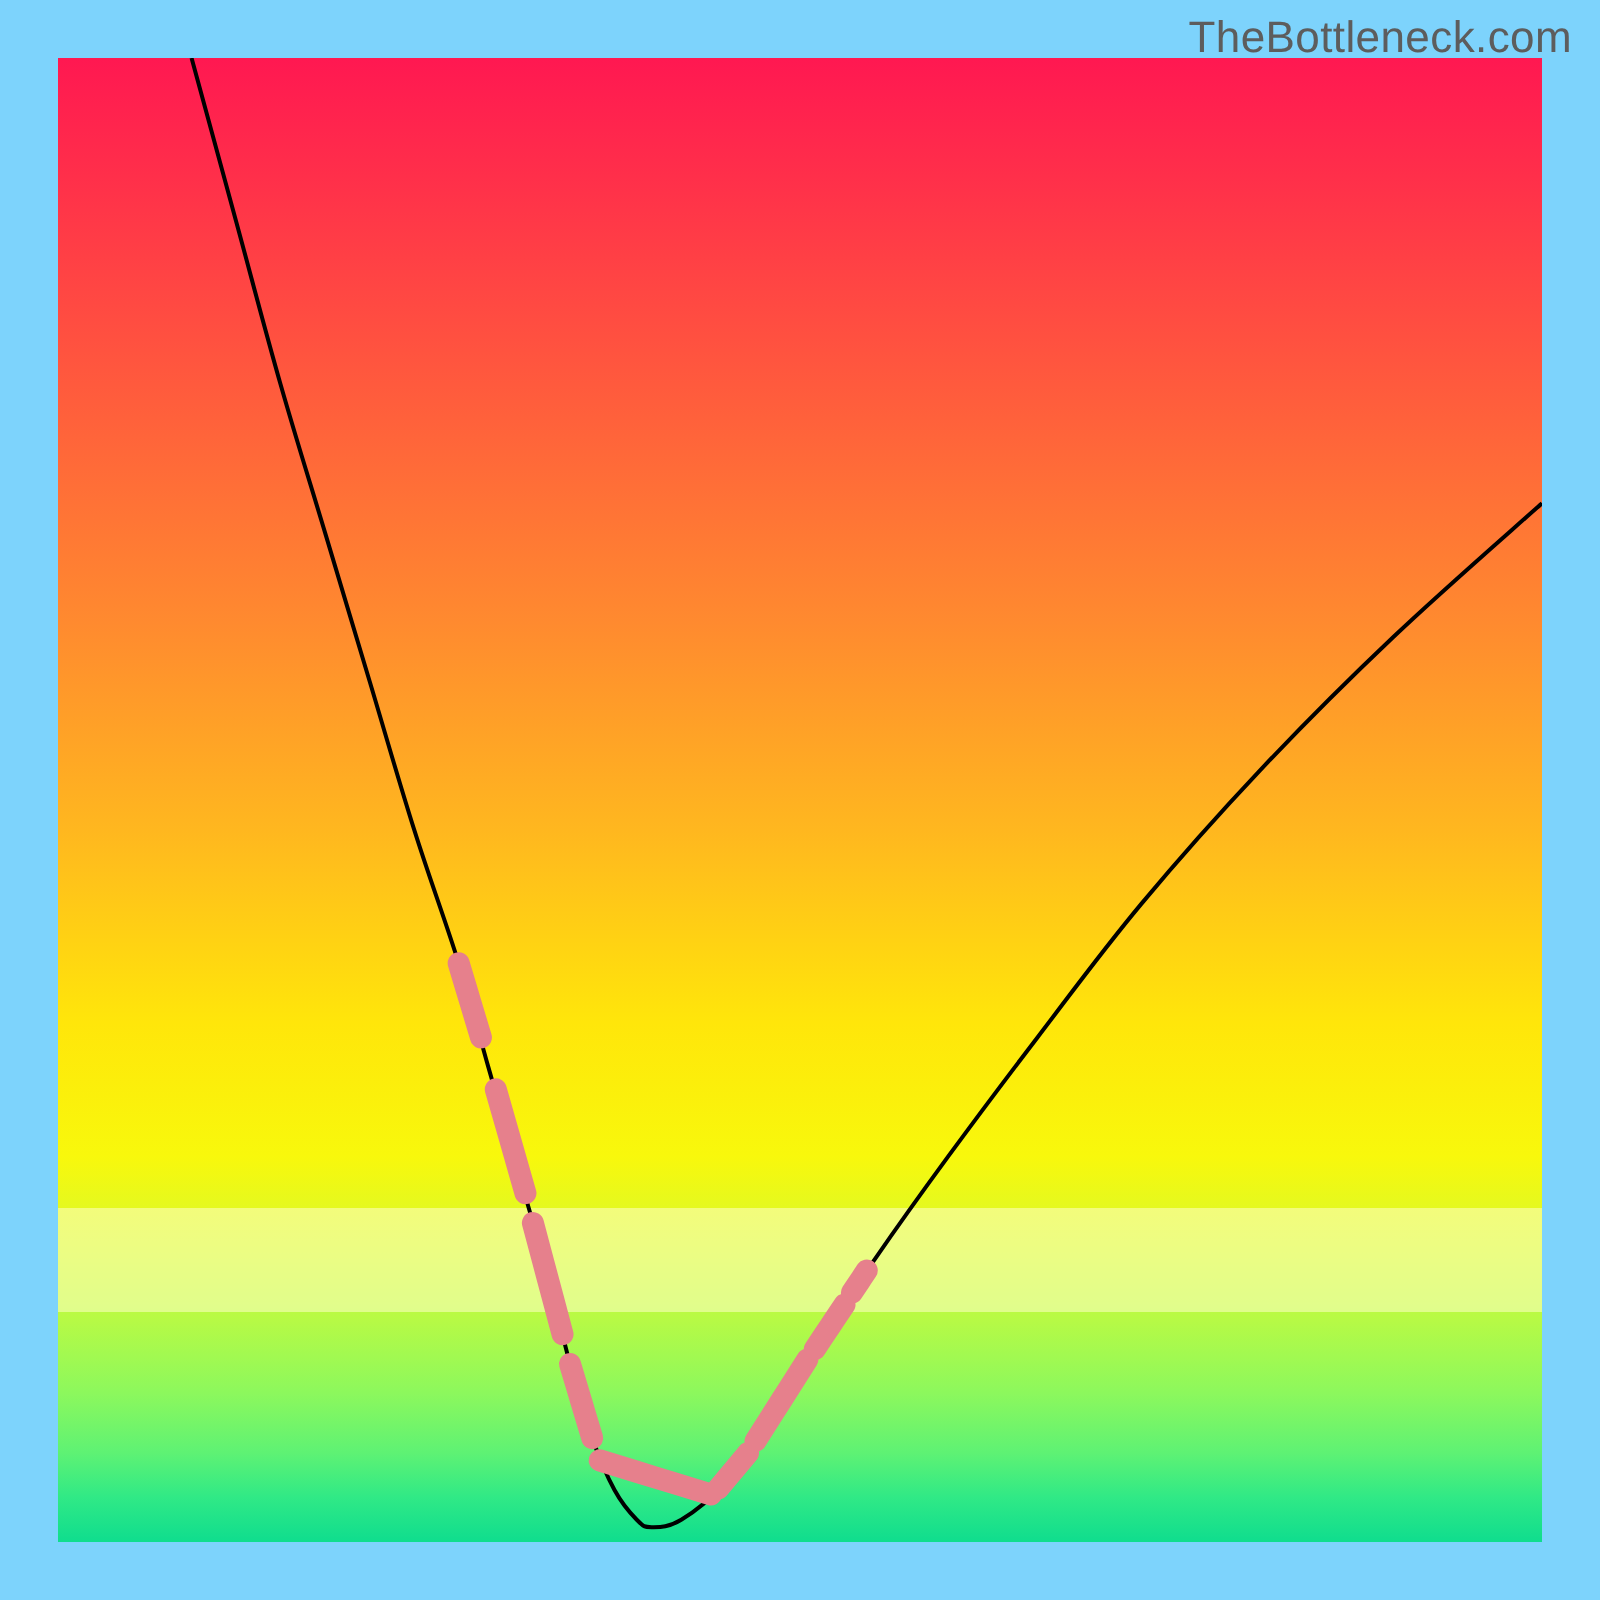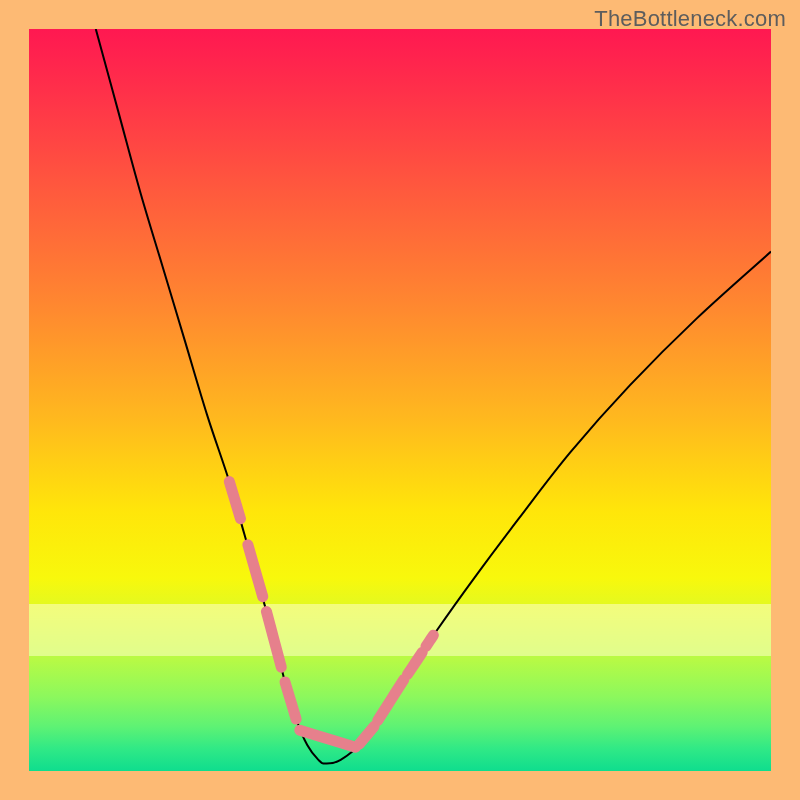--- a/index.html
+++ b/index.html
@@ -10,21 +10,21 @@
     background: #000;
     font-family: Arial, Helvetica, sans-serif;
     overflow: hidden;
   }
   .frame {
     position: absolute;
     left: 0;
     top: 0;
     width: 800px;
     height: 800px;
-    background: #fdba74;
+    background: #7dd3fc;
   }
   .watermark {
     position: absolute;
     top: 6px;
     right: 14px;
     color: #5d5d5d;
     font-size: 22px;
     font-weight: 500;
     letter-spacing: 0.2px;
     z-index: 10;

